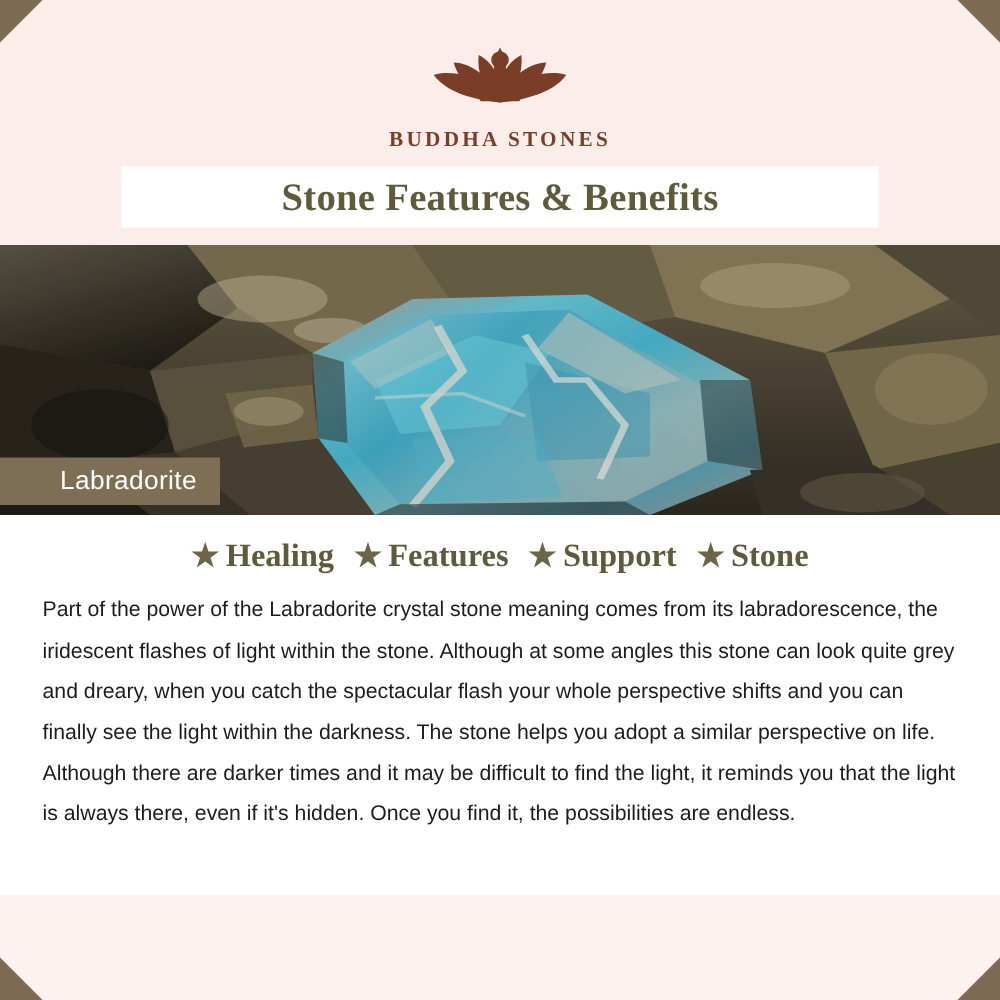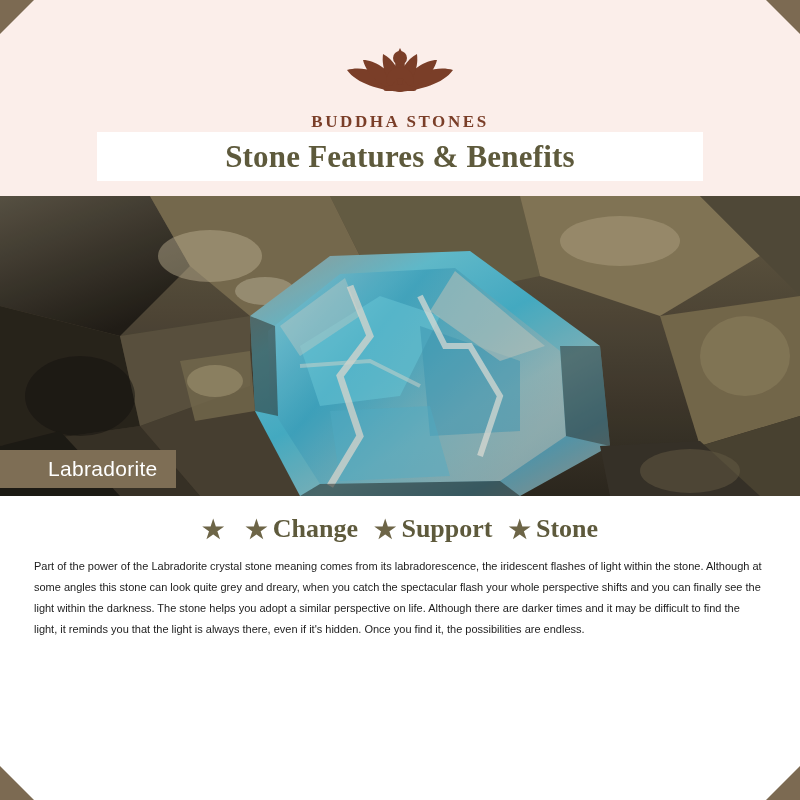--- a/index.html
+++ b/index.html
@@ -45,60 +45,60 @@
   }
 
   
   .header {
     position: relative;
     height: 196px;
     background: #fbeeea;
     display: flex;
     flex-direction: column;
     align-items: center;
-    padding-top: 30px;
+    padding-top: 20px;
   }
 
   .logo-mark {
     width: 150px;
     height: 80px;
     display: block;
   }
 
   .brand-name {
     font-family: "Liberation Serif", serif;
     font-size: 17px;
     letter-spacing: 2.6px;
     color: #7a3e28;
     font-weight: bold;
     margin-top: 2px;
   }
 
   .title-band {
-    margin-top: 0;
+    margin-top: 11px;
     width: 606px;
     height: 49px;
     background: #ffffff;
     display: flex;
     align-items: center;
     justify-content: center;
   }
 
   .title-band h1 {
     font-family: "Liberation Serif", serif;
     font-size: 31px;
     font-weight: bold;
     color: #5e5a3c;
     letter-spacing: 0.2px;
   }
 
   
   .hero {
     position: relative;
-    height: 300px;
+    height: 216px;
     width: 100%;
     overflow: hidden;
     background: #4a4235;
     text-align: center;
   }
 
   .hero-canvas {
     position: absolute;
     inset: 0;
     width: 100%;
@@ -142,21 +142,21 @@
   }
 
   .benefit .star {
     color: #6d6547;
     font-size: 25px;
     margin-right: 5px;
     line-height: 1;
   }
 
   .body-text {
-    font-size: 11px;
+    font-size: 17px;
     line-height: 1.92;
     color: #1c1c1c;
     text-align: left;
   }
 </style>
 </head>
 <body>
 
 <div class="corner corner-tl"></div>
 <div class="corner corner-tr"></div>
@@ -269,24 +269,25 @@
   </svg>
 
   <div class="stone-label">Labradorite</div>
 </div>
 
 <div class="content">
 
   <div class="benefits">
     <div class="benefit">
       <span class="star">★</span>
-    </div>
-    <div class="benefit">
-      <span class="star">★</span>
-      <span>Change</span>
+      <span>Healing</span>
+    </div>
+    <div class="benefit">
+      <span class="star">★</span>
+      <span>Features</span>
     </div>
     <div class="benefit">
       <span class="star">★</span>
       <span>Support</span>
     </div>
     <div class="benefit">
       <span class="star">★</span>
       <span>Stone</span>
     </div>
   </div>

